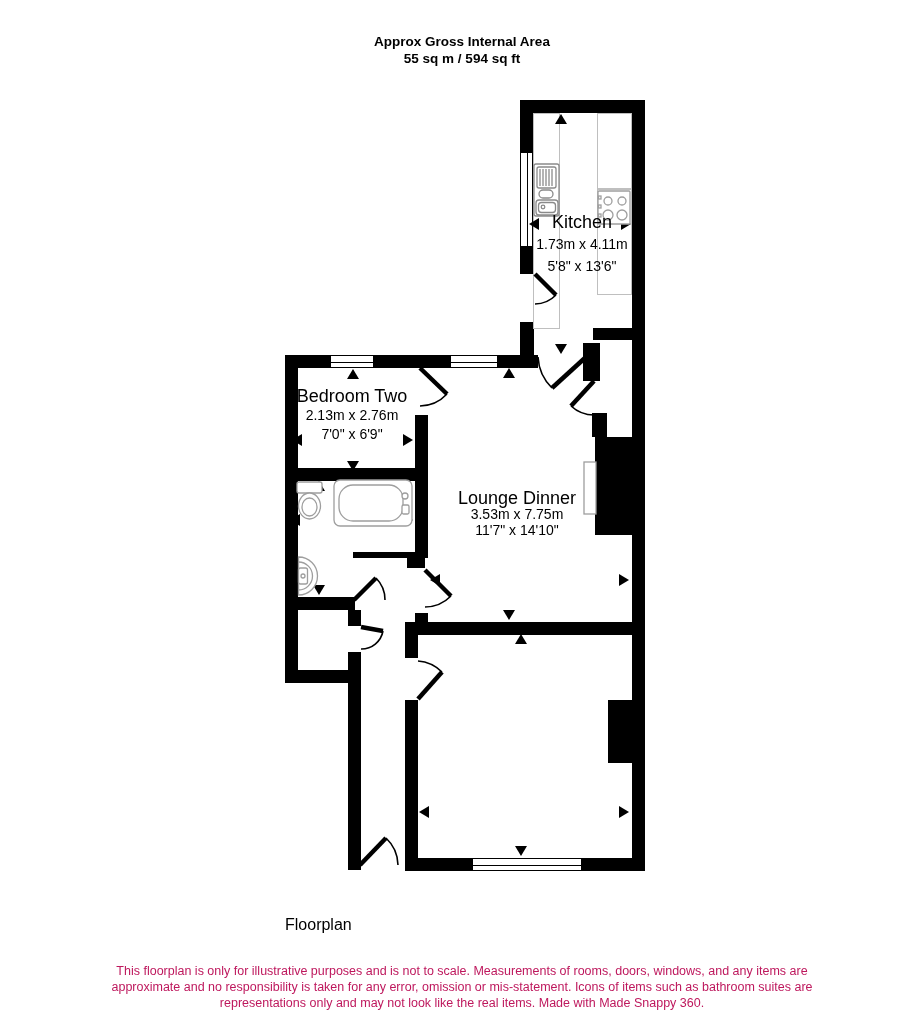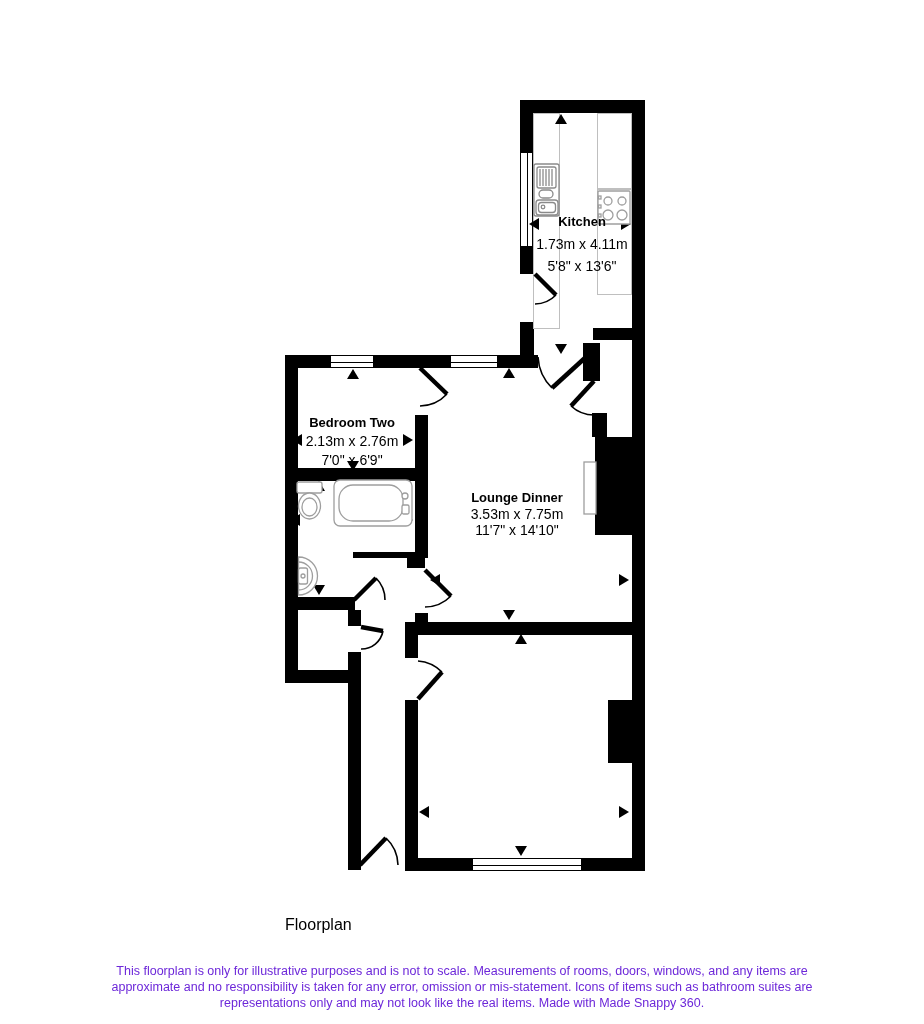--- a/index.html
+++ b/index.html
@@ -4,35 +4,39 @@
 <style>
   html,body{margin:0;padding:0;background:#fff;}
   .plan{position:relative;width:924px;height:1024px;background:#fff;overflow:hidden;
         font-family:"Liberation Sans", sans-serif;color:#000;}
   .wall{position:absolute;background:#000;}
   .window-h,.window-v{position:absolute;background:#fff;border:1.5px solid #000;box-sizing:border-box;}
   .window-h .wl{position:absolute;left:0;right:0;top:50%;height:0;border-top:1.5px solid #000;}
   .window-v .wl{position:absolute;top:0;bottom:0;left:50%;width:0;border-left:1.5px solid #000;}
   .counter{position:absolute;background:#fff;border:1px solid #bfbfbf;box-sizing:border-box;}
   .room-label{position:absolute;text-align:center;line-height:19px;font-size:14px;white-space:nowrap;}
-  .room-label .rname{font-weight:bold;font-size:13px;}
+  .room-label .rname{font-weight:normal;font-size:18px;}
   .title{position:absolute;left:0;right:0;top:33px;text-align:center;font-weight:bold;
          font-size:13.5px;line-height:17px;}
   .caption{position:absolute;left:285px;top:916px;font-size:16px;}
   .footer{position:absolute;top:963px;left:50%;transform:translateX(-50%);width:762px;
-          text-align:center;font-size:12.5px;line-height:16px;color:#6d28d9;}
+          text-align:center;font-size:12.5px;line-height:16px;color:#be185d;}
   svg.overlay{position:absolute;left:0;top:0;pointer-events:none;}
   .kit-lh{line-height:22px;}
   .tight{line-height:16px;}
 </style>
 </head>
 <body>
 
 <div class="plan">
 
+  <div class="title">
+    <div>Approx Gross Internal Area</div>
+    <div>55 sq m / 594 sq ft</div>
+  </div>
 
   <div class="wall" style="left:520px;top:100px;width:125px;height:13px"></div>
   <div class="wall" style="left:632px;top:100px;width:13px;height:771px"></div>
   <div class="wall" style="left:520px;top:113px;width:13px;height:39px"></div>
   <div class="wall" style="left:520px;top:247px;width:13px;height:27px"></div>
   <div class="wall" style="left:520px;top:322px;width:14px;height:41px"></div>
   <div class="wall" style="left:285px;top:355px;width:45px;height:13px"></div>
   <div class="wall" style="left:374px;top:355px;width:76px;height:13px"></div>
   <div class="wall" style="left:498px;top:355px;width:40px;height:13px"></div>
   <div class="wall" style="left:285px;top:355px;width:13px;height:328px"></div>
@@ -171,21 +175,21 @@
       <rect x="584" y="462" width="12" height="52"></rect>
     </g>
   </svg>
 
   <div class="room-label kit-lh" style="left:502px;top:211px;width:160px">
     <div class="rname">Kitchen</div>
     <div>1.73m x 4.11m</div>
     <div>5'8" x 13'6"</div>
   </div>
 
-  <div class="room-label" style="left:272px;top:413px;width:160px">
+  <div class="room-label" style="left:272px;top:387px;width:160px">
     <div class="rname">Bedroom Two</div>
     <div>2.13m x 2.76m</div>
     <div>7'0" x 6'9"</div>
   </div>
 
 
   <div class="room-label tight" style="left:437px;top:490px;width:160px">
     <div class="rname">Lounge Dinner</div>
     <div>3.53m x 7.75m</div>
     <div>11'7" x 14'10"</div>

